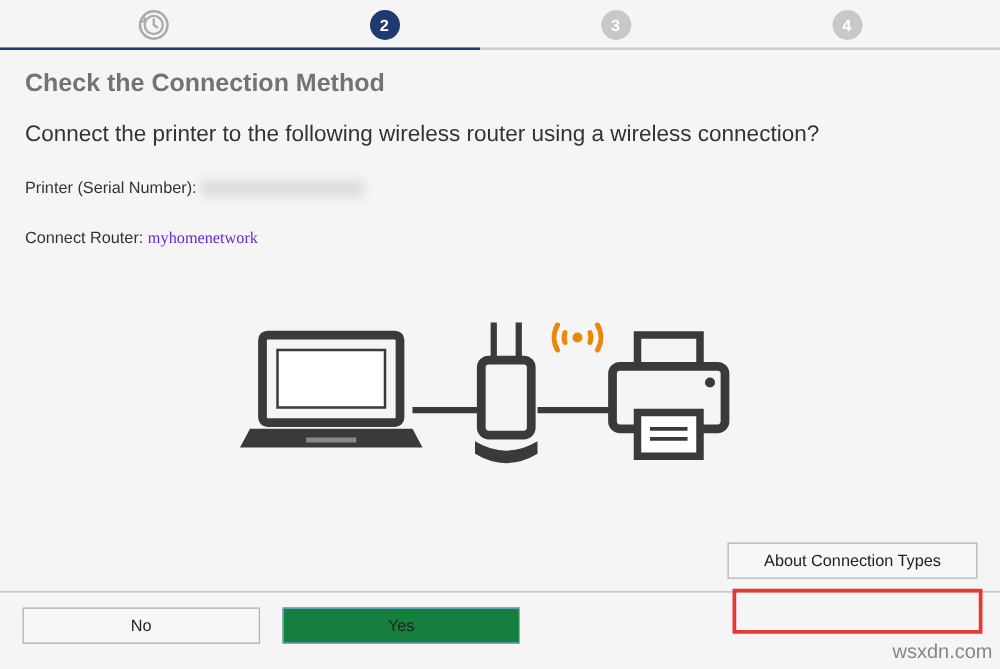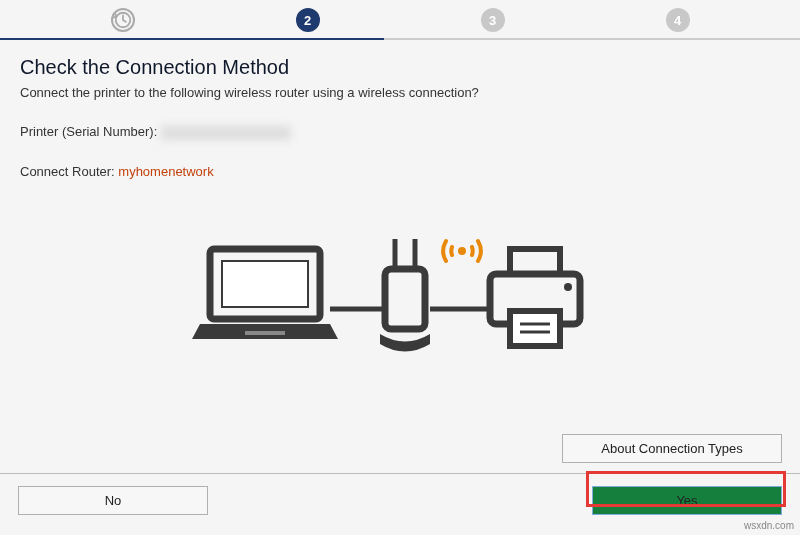--- a/index.html
+++ b/index.html
@@ -53,84 +53,84 @@
     top: 0;
     height: 2px;
     width: 48%;
     background: #1e3a6e;
   }
   .content {
     padding: 16px 20px 0 20px;
   }
   h1 {
     font-size: 20px;
-    font-weight: normal;
-    color: #0f172a;
-    margin-bottom: 6px;
+    font-weight: bold;
+    color: #737373;
+    margin-bottom: 18px;
   }
   .subtitle {
-    font-size: 13px;
+    font-size: 18px;
     color: #333;
     margin-bottom: 24px;
   }
   .info-line {
     font-size: 13px;
     color: #333;
     margin-bottom: 2px;
     margin-top: 24px;
   }
-  .info-line .value { color: #c2410c; }
+  .info-line .value { color: #6d28d9; font-family: Liberation Serif, serif; }
   .diagram {
     display: flex;
     justify-content: center;
     align-items: center;
     margin-top: 40px;
   }
   .about-row {
     position: absolute;
     right: 18px;
     bottom: 72px;
   }
   .btn {
     background: #f7f7f7;
     border: 1px solid #b0b0b0;
     font-size: 13px;
     color: #222;
     padding: 6px 0;
     cursor: pointer;
     text-align: center;
   }
-  .btn.about { width: 220px; }
+  .btn.about { width: 200px; }
   .footer {
     position: absolute;
     left: 0;
     right: 0;
     bottom: 20px;
     border-top: 1px solid #bbb;
     padding: 12px 18px 0 18px;
     display: flex;
-    justify-content: space-between;
-    gap: 0;
+    justify-content: flex-start;
+    gap: 18px;
     margin-top: 13px;
   }
   .btn.action { width: 190px; }
   .btn.primary {
     border: 1px solid #7faadc;
     background: #15803d;
   }
   .highlight-box {
     position: absolute;
     border: 3px solid #e53935;
     pointer-events: none;
   }
   .watermark {
     position: absolute;
     right: 6px;
     bottom: 4px;
-    font-size: 10px;
+    font-size: 16px;
     color: #888;
   }
   .blur {
     filter: blur(4px);
     background: #ddd;
     color: transparent;
     display: inline-block;
     width: 130px;
     height: 14px;
     vertical-align: middle;

